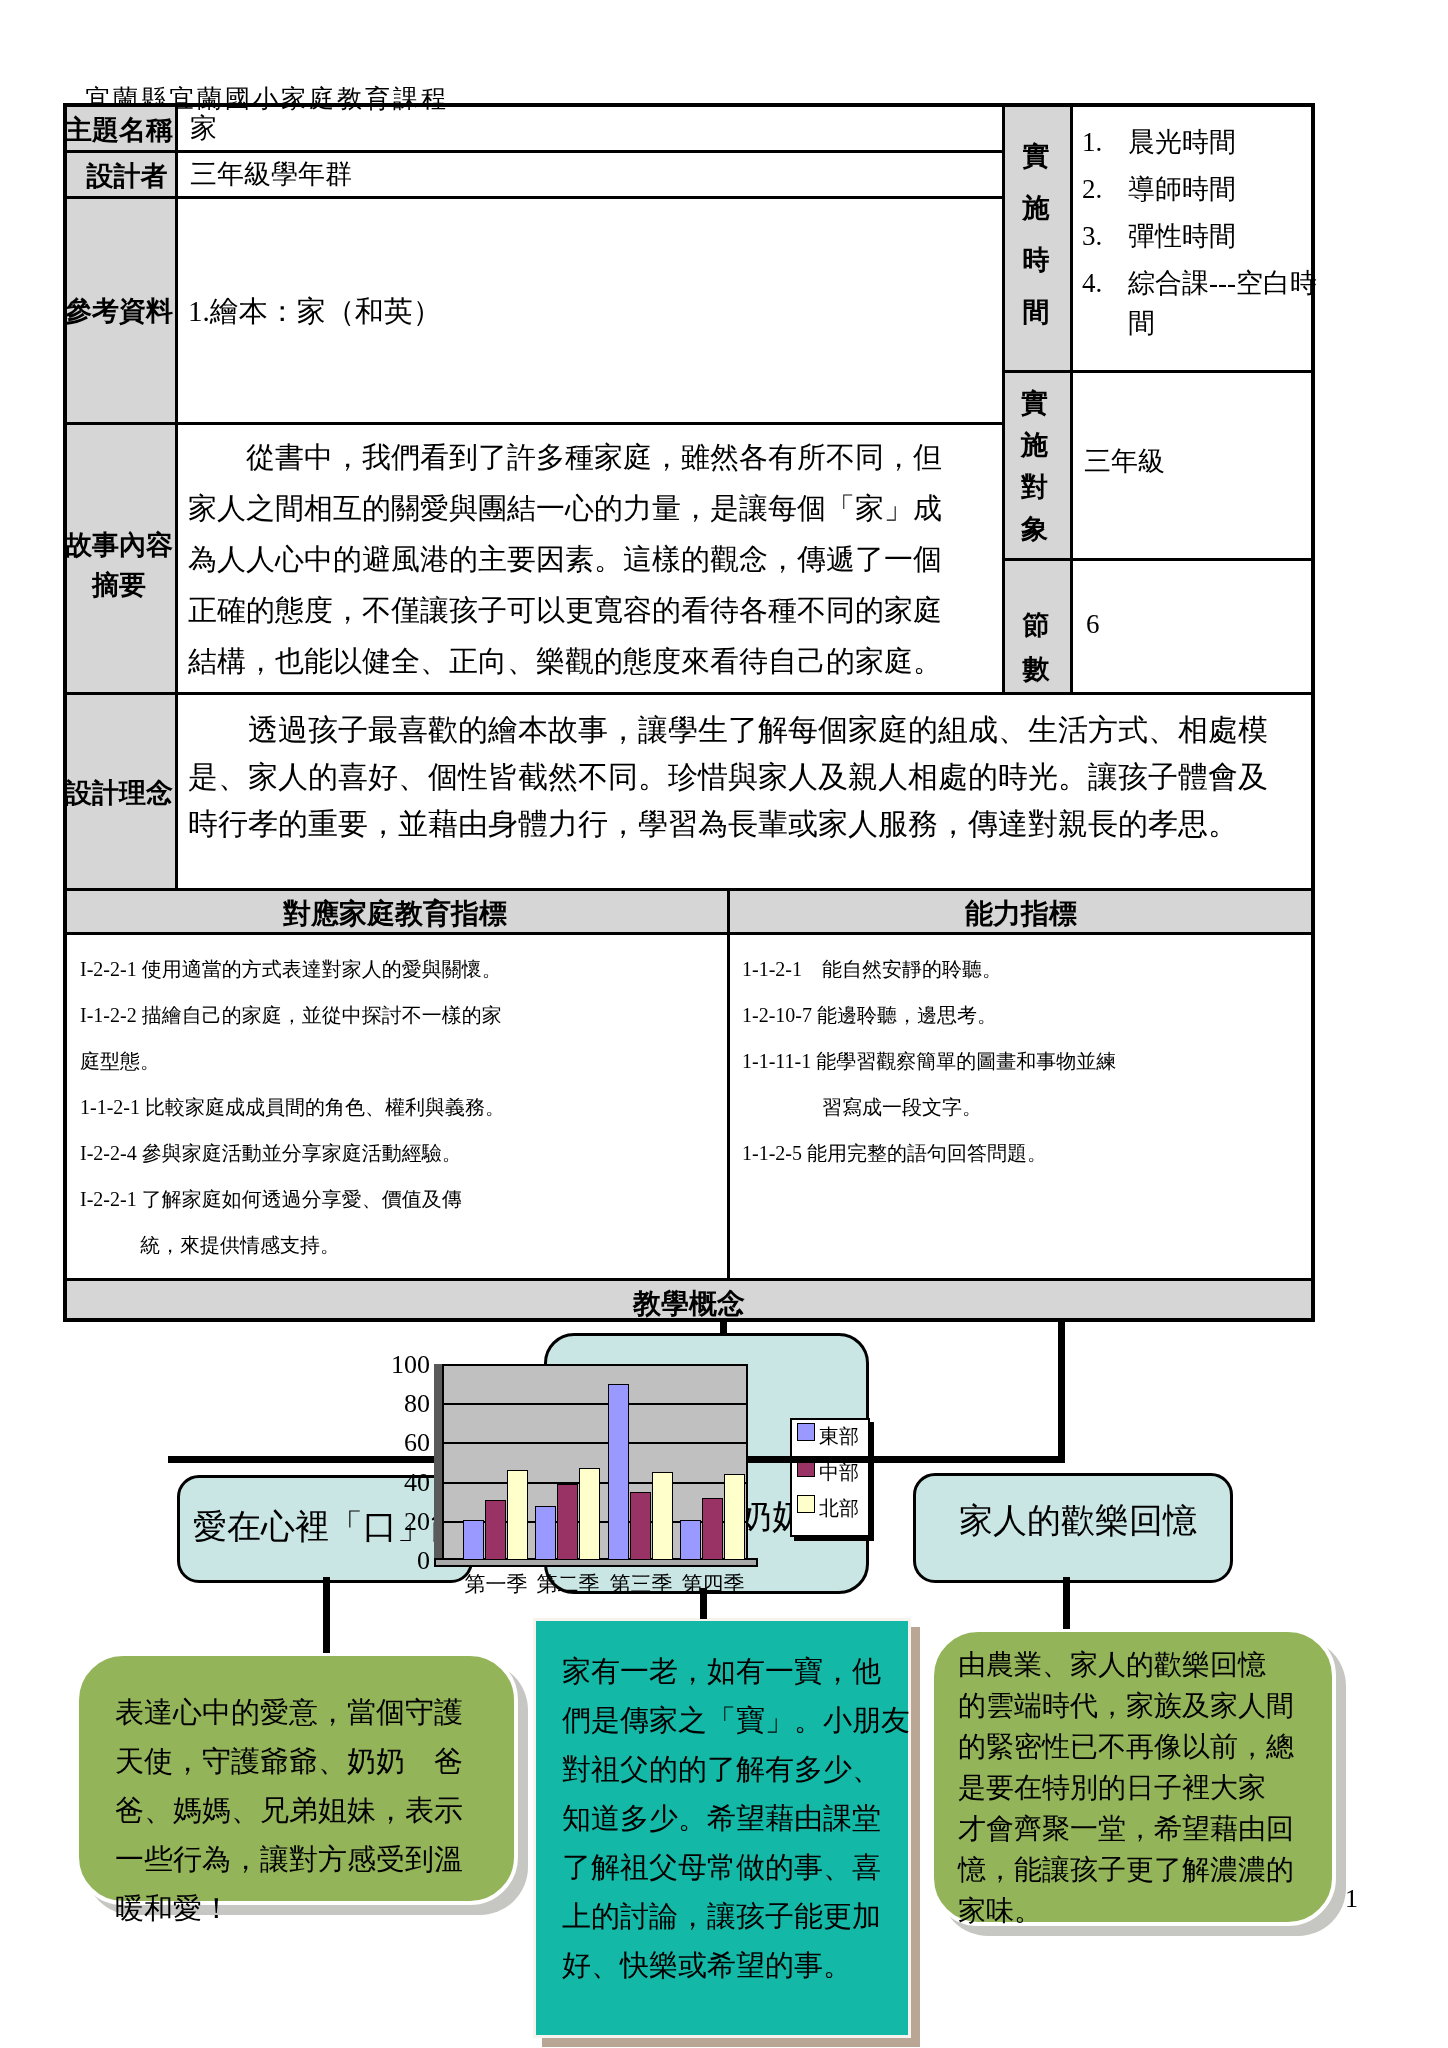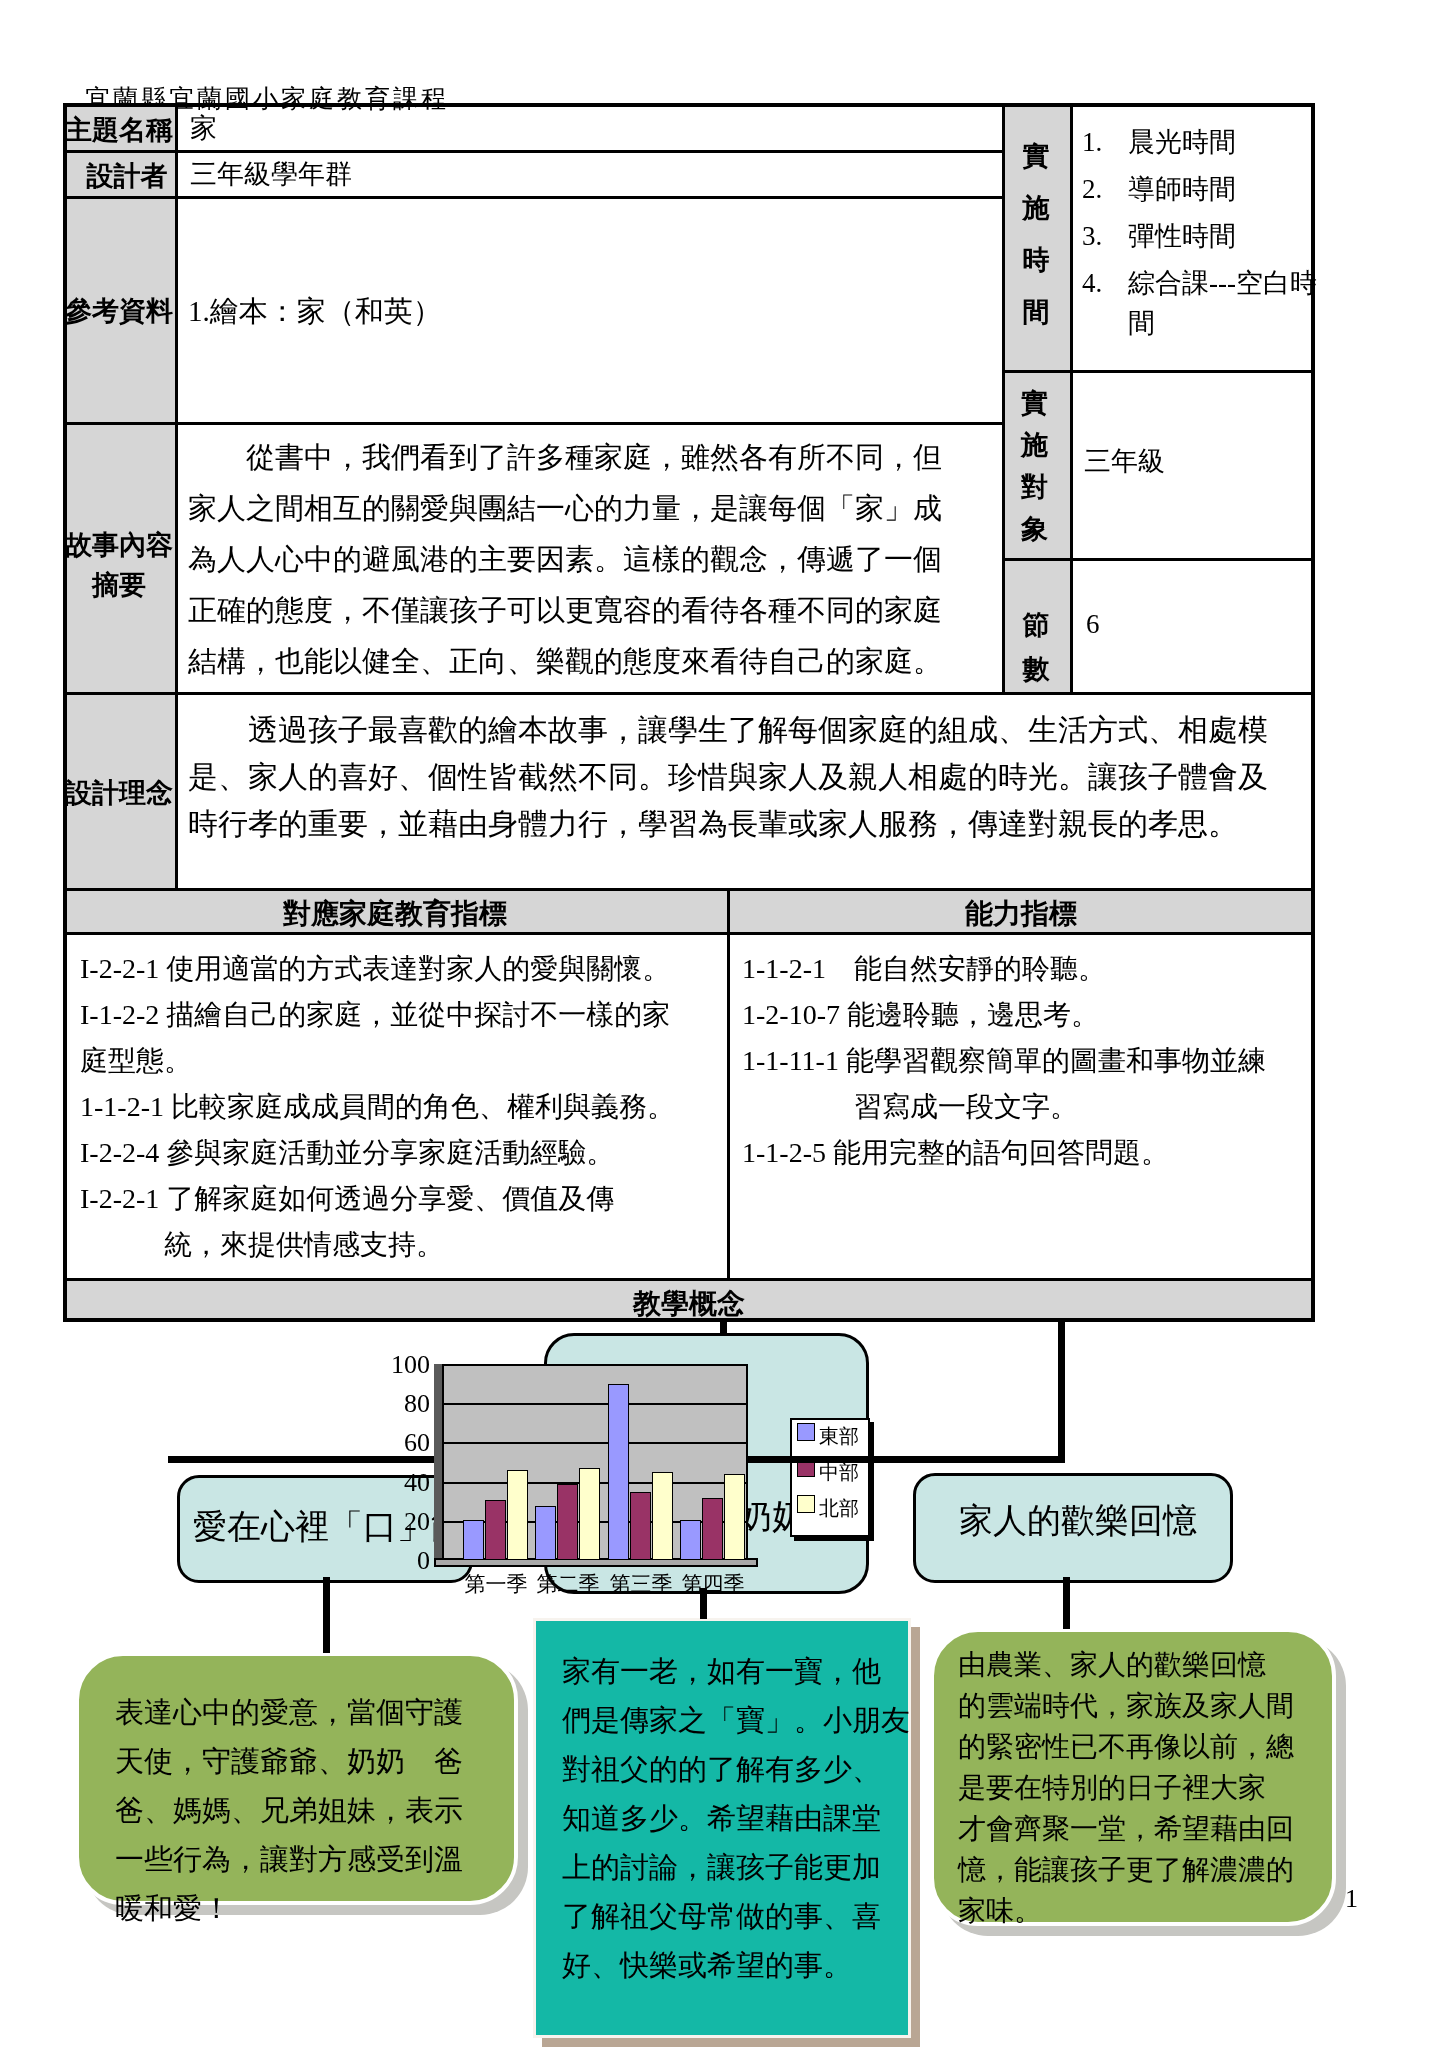--- a/index.html
+++ b/index.html
@@ -9,21 +9,21 @@
     overflow:hidden;
   }
   .abs{position:absolute;}
   .fill-gray{background:#d6d6d6;}
   .bline{background:#000;}
   .celltxt{font-size:27px;line-height:1.25;}
   .lbl{font-weight:bold;text-align:center;font-size:27px;}
   .tl{white-space:nowrap;}
   .story .tl{font-size:29px;line-height:51px;}
   .design .tl{font-size:30px;line-height:47px;}
-  .ind .tl{font-size:28px;line-height:46px;}
+  .ind .tl{font-size:20px;line-height:46px;}
   .numitem{position:relative;font-size:27px;line-height:40px;padding-left:46px;margin-bottom:7px;width:215px;}
   .numitem .num{position:absolute;left:0;top:0;}
   .vertlbl{font-weight:bold;font-size:27px;text-align:center;word-break:break-all;}
   .hdr{font-weight:bold;font-size:28px;text-align:center;}
   
   .cyanbox{background:#c9e6e4;border:3px solid #000;border-radius:22px;}
   .greenbox{background:#94b45a;border:4px solid #ffffff;border-radius:48px;
     box-shadow:10px 10px 0 #c6c6c2;}
   .orangebox{background:#14b8a6;border:3px solid #f7f3ee;
     box-shadow:9px 9px 0 #b9a694;}
@@ -215,22 +215,22 @@
       <div class="tl" data-name="note-left-line">一些行為，讓對方感受到溫</div>
       <div class="tl" data-name="note-left-line">暖和愛！</div>
     </div>
 </div>
 <div class="abs orangebox bigtxt" style="left:533px;top:1618px;width:372px;height:414px;z-index:2;" data-name="note-box-middle">
   <div style="padding:26px 0 0 26px;" data-name="note-box-middle-text">
       <div class="tl" data-name="note-middle-line">家有一老，如有一寶，他</div>
       <div class="tl" data-name="note-middle-line">們是傳家之「寶」。小朋友</div>
       <div class="tl" data-name="note-middle-line">對祖父的的了解有多少、</div>
       <div class="tl" data-name="note-middle-line">知道多少。希望藉由課堂</div>
+      <div class="tl" data-name="note-middle-line">了解祖父母常做的事、喜</div>
       <div class="tl" data-name="note-middle-line">上的討論，讓孩子能更加</div>
-      <div class="tl" data-name="note-middle-line">了解祖父母常做的事、喜</div>
       <div class="tl" data-name="note-middle-line">好、快樂或希望的事。</div>
     </div>
 </div>
 <div class="abs greenbox bigtxt" style="left:930px;top:1628px;width:398px;height:290px;z-index:2;" data-name="note-box-right">
   <div style="padding:12px 0 0 24px;" data-name="note-box-right-text">
       <div class="tl" data-name="note-right-line">由農業、家人的歡樂回憶</div>
       <div class="tl" data-name="note-right-line">的雲端時代，家族及家人間</div>
       <div class="tl" data-name="note-right-line">的緊密性已不再像以前，總</div>
       <div class="tl" data-name="note-right-line">是要在特別的日子裡大家</div>
       <div class="tl" data-name="note-right-line">才會齊聚一堂，希望藉由回</div>

